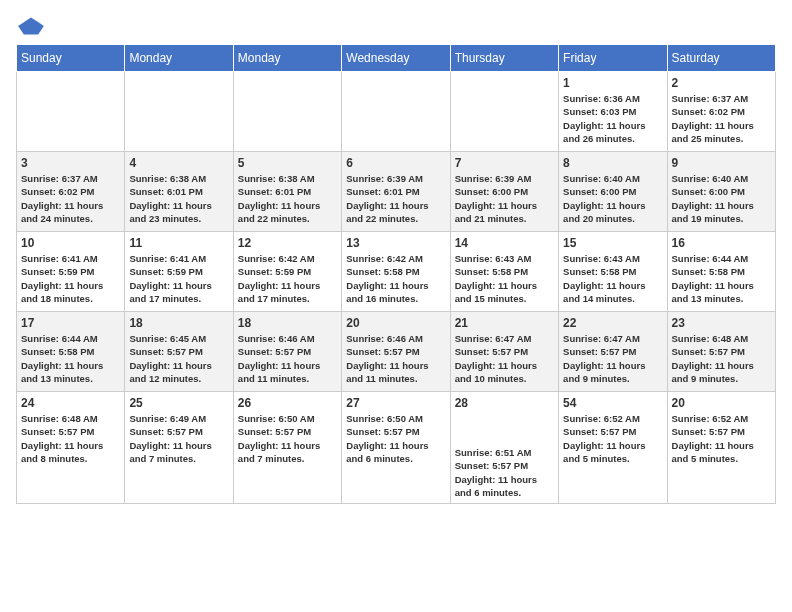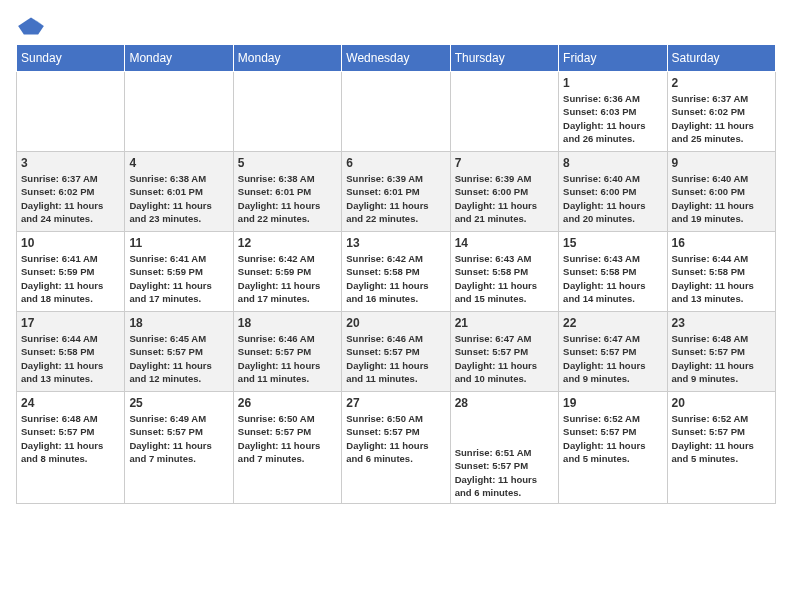--- a/index.html
+++ b/index.html
@@ -302,21 +302,21 @@
 Sunset: 5:57 PM
 Daylight: 11 hours and 6 minutes.</div>
         </td>
         <td>
           <span class="day-num">28</span>
           <div class="day-info" style="white-space: pre-line; margin-top: 36px;">Sunrise: 6:51 AM
 Sunset: 5:57 PM
 Daylight: 11 hours and 6 minutes.</div>
         </td>
         <td>
-          <span class="day-num">19</span>
+          <span class="day-num">54</span>
           <div class="day-info" style="white-space: pre-line;">Sunrise: 6:52 AM
 Sunset: 5:57 PM
 Daylight: 11 hours and 5 minutes.</div>
         </td>
         <td>
           <span class="day-num">20</span>
           <div class="day-info" style="white-space: pre-line;">Sunrise: 6:52 AM
 Sunset: 5:57 PM
 Daylight: 11 hours and 5 minutes.</div>
         </td>

